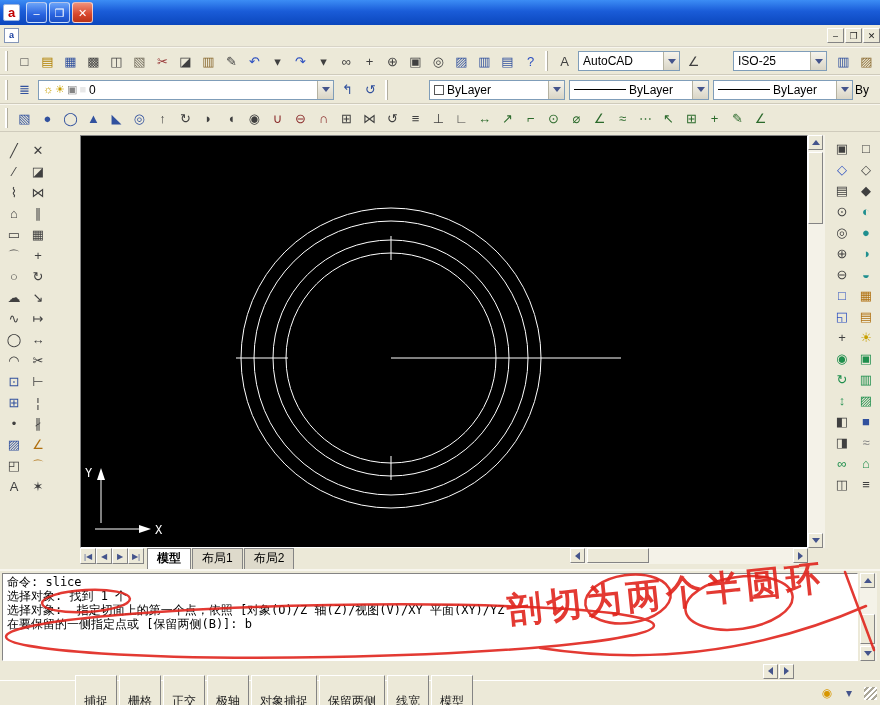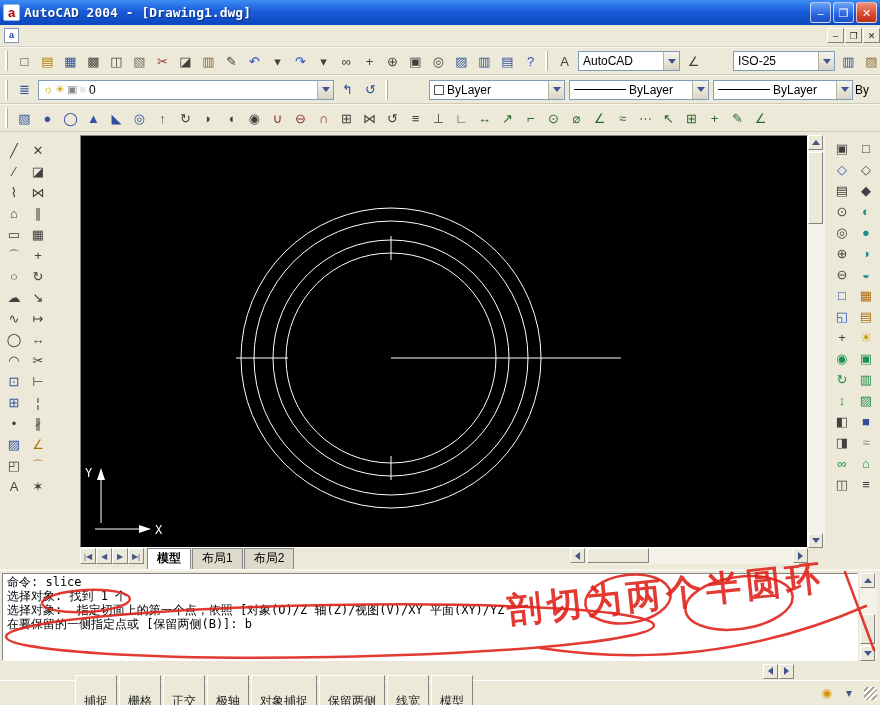--- a/index.html
+++ b/index.html
@@ -119,21 +119,20 @@
     font-size:35px;font-weight:bold;letter-spacing:5px;transform:rotate(-6deg);
     white-space:nowrap;opacity:.9;}
 </style>
 </head>
 <body>
 
 <div class="root">
 
   <div class="titlebar">
     <div class="app-icon">a</div>
-    <div class="title-text">AutoCAD 2004 - [Drawing1.dwg]</div>
     <button class="win-btn blue">–</button>
     <button class="win-btn blue">❐</button>
     <button class="win-btn red">✕</button>
   </div>
 
   <div class="menubar">
     <div class="doc-icon">a</div>
     <span class="spacer"></span>
     <button class="mini-btn">–</button>
     <button class="mini-btn">❐</button>
@@ -220,21 +219,21 @@
       </button>
     <span class="combo" style="width:102px;">
       <span class="combo-val">AutoCAD</span>
       <span class="combo-dd">
           <span class="dd-arr"></span>
         </span>
     </span>
     <button class="tbtn">
         <span class="tglyph">∠</span>
       </button>
-    <span class="combo" style="width:102px;margin-left:28px;">
+    <span class="combo" style="width:94px;margin-left:28px;">
       <span class="combo-val">ISO-25</span>
       <span class="combo-dd">
           <span class="dd-arr"></span>
         </span>
     </span>
     <span class="icon-strip" style="margin-left:auto;margin-right:2px;">
 
     <button class="tbtn">
           <span class="tglyph" style="color: rgb(49, 81, 158);">▥</span>
         </button>

